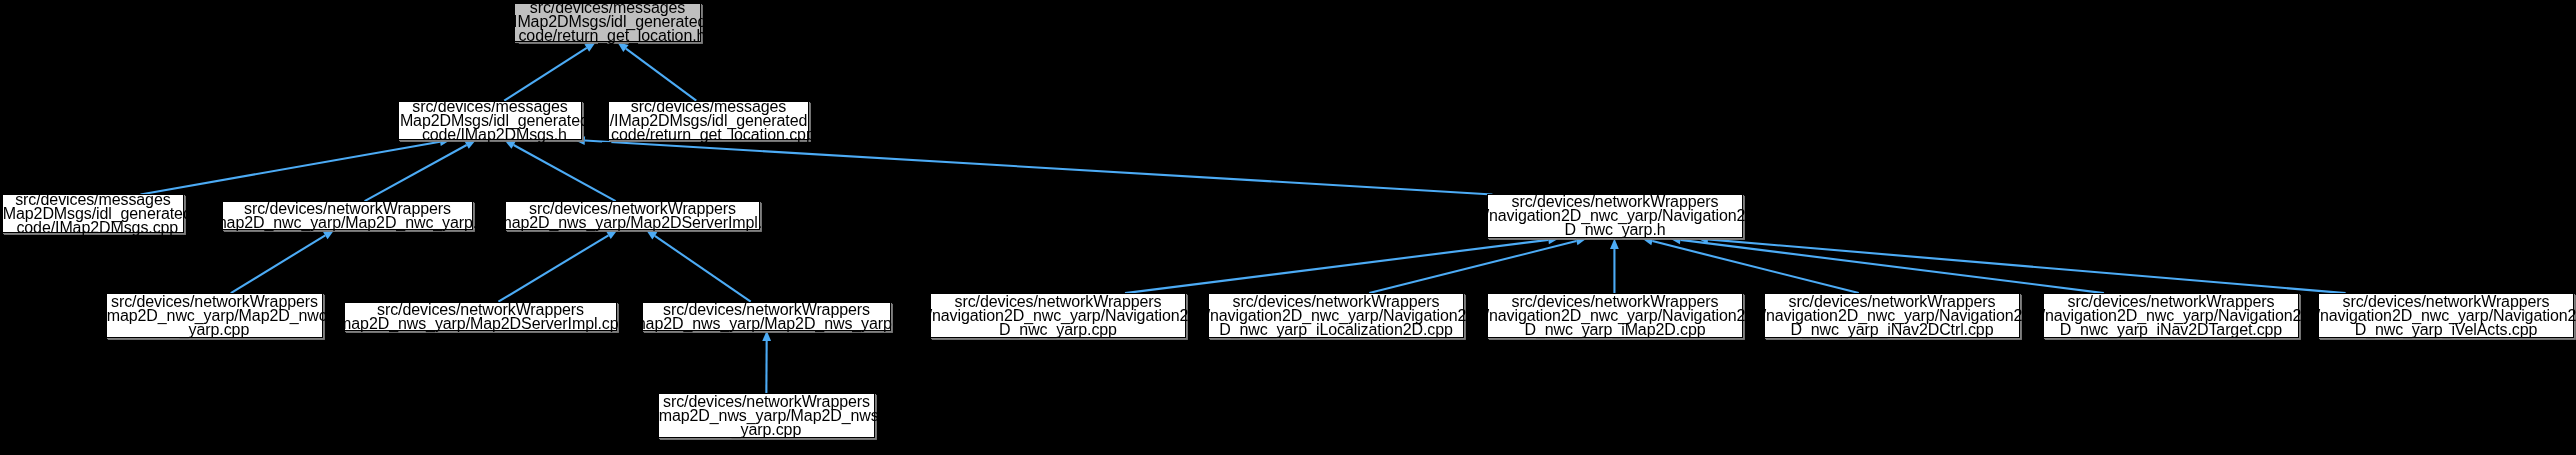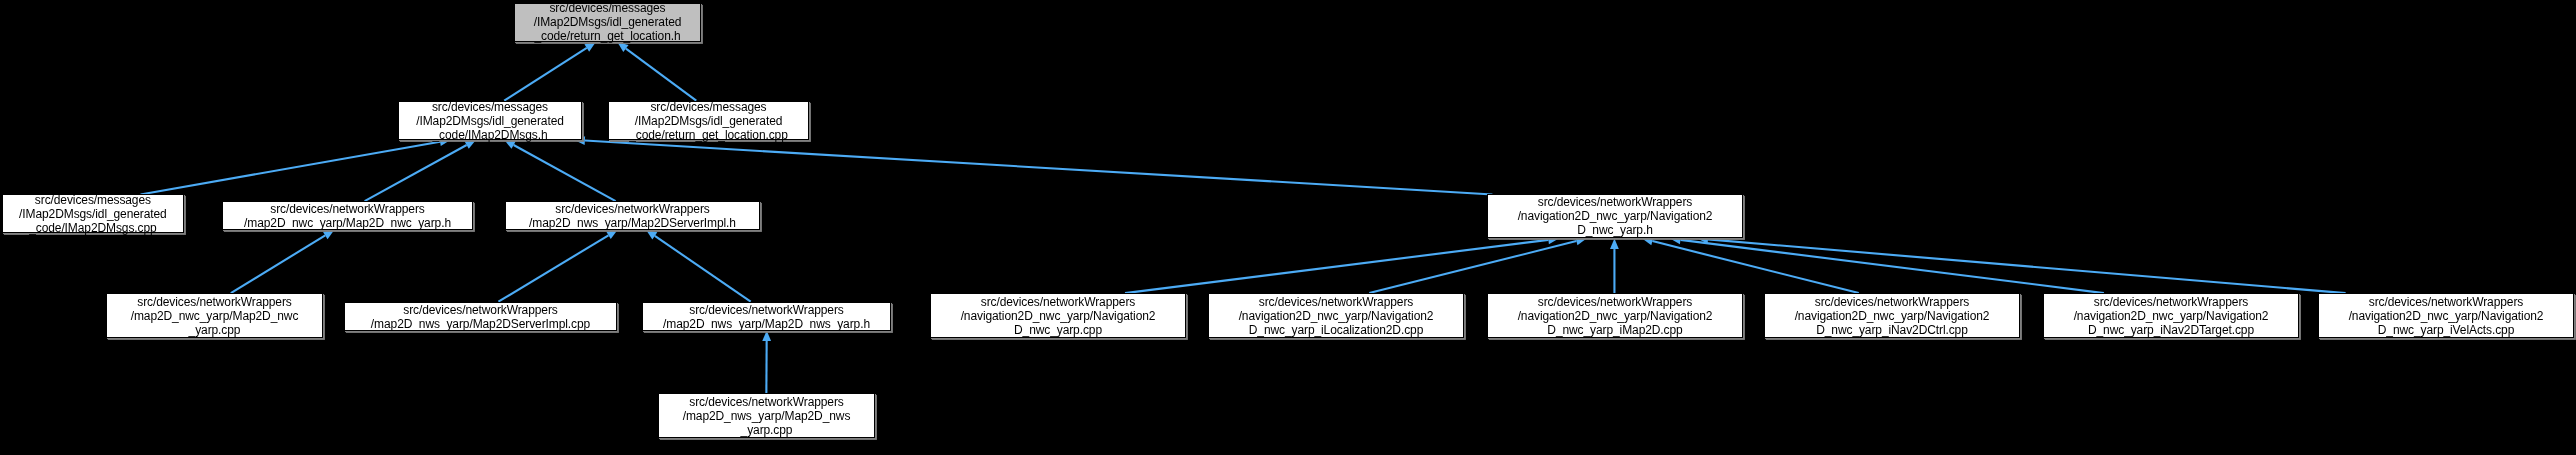--- a/index.html
+++ b/index.html
@@ -26,21 +26,21 @@
   .node {
     position: absolute;
     box-sizing: border-box;
     border: 1px solid #000000;
     background: #ffffff;
     color: #000000;
     display: flex;
     align-items: center;
     justify-content: center;
     text-align: center;
-    font-size: 12px;
+    font-size: 16px;
     line-height: 14px;
     letter-spacing: -0.1px;
     white-space: pre-line;
     z-index: 2;
     box-shadow: 1px 1px 0 0 #808080, 1.9px 1.9px 0 0 #808080;
   }
   .node.root {
     background: #bfbfbf;
   }
   .node .label {

